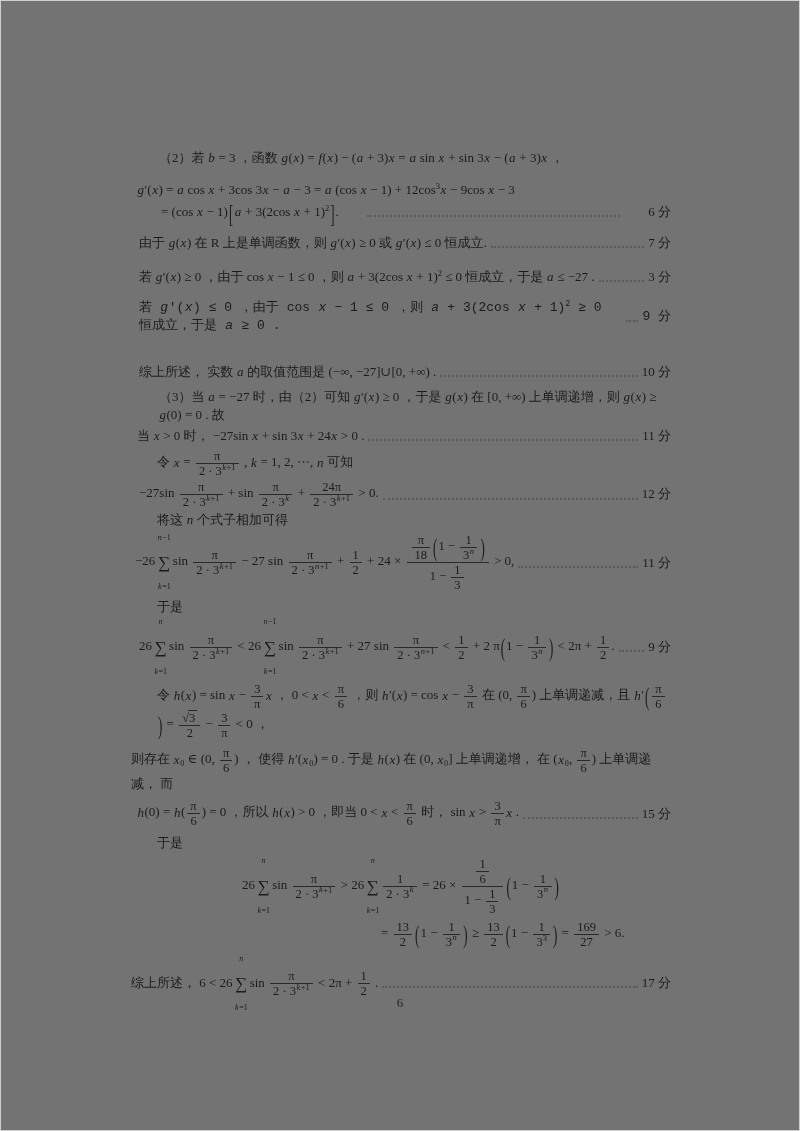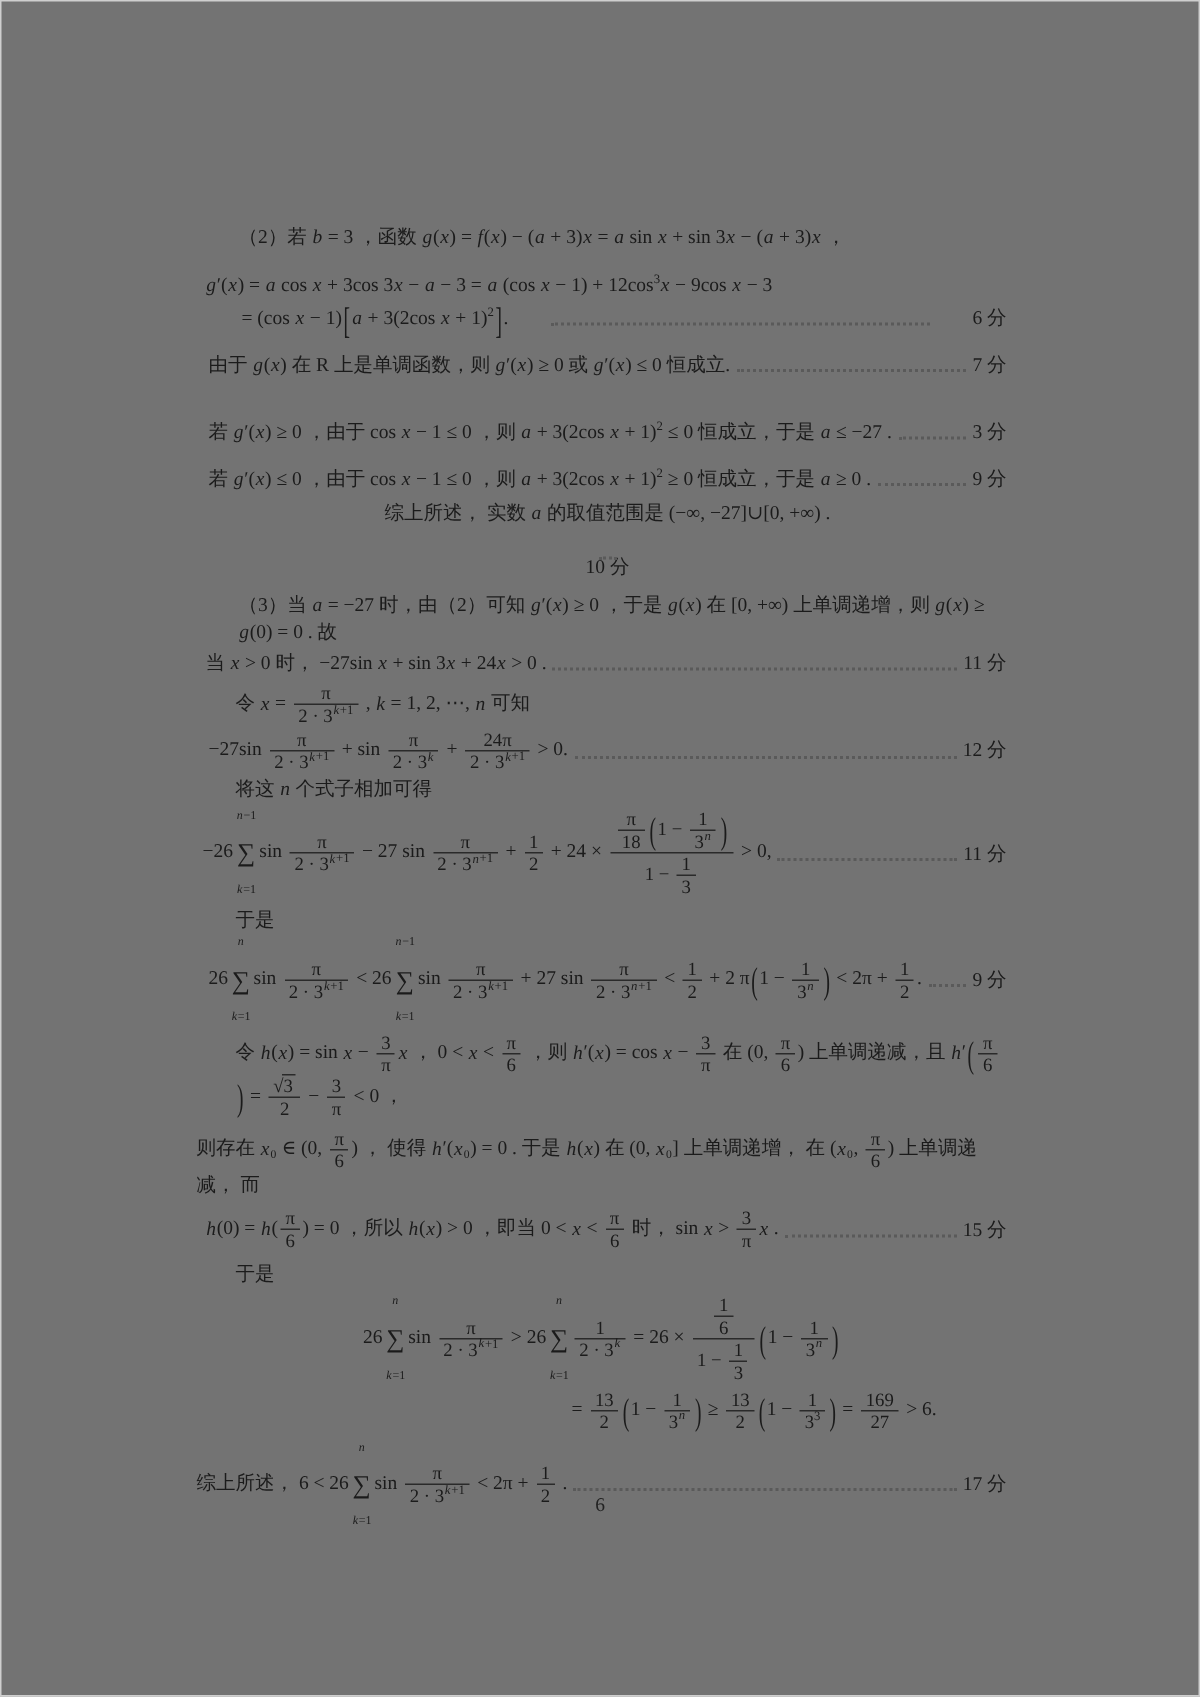--- a/index.html
+++ b/index.html
@@ -37,36 +37,36 @@
         <span class="content">（2）若 <i>b</i> = 3 ，函数 <i>g</i>(<i>x</i>) = <i>f</i>(<i>x</i>) − (<i>a</i> + 3)<i>x</i> = <i>a</i> sin <i>x</i> + sin 3<i>x</i> − (<i>a</i> + 3)<i>x</i> ，</span>
       </div>
       <div class="line" style="padding-left: 6px; margin-bottom: 4px;">
         <span class="content"><i>g</i>′(<i>x</i>) = <i>a</i> cos <i>x</i> + 3cos 3<i>x</i> − <i>a</i> − 3 = <i>a</i> (cos <i>x</i> − 1) + 12cos<sup>3</sup><i>x</i> − 9cos <i>x</i> − 3</span>
       </div>
       <div class="line" style="padding-left: 30px; margin-bottom: 12px; gap: 24px;">
         <span class="content">= (cos <i>x</i> − 1)<span class="bigp">[</span><i>a</i> + 3(2cos <i>x</i> + 1)<sup>2</sup><span class="bigp">]</span>.</span>
         <span class="leader"></span>
         <span class="score">6 分</span>
       </div>
-      <div class="line" style="padding-left: 8px; margin-bottom: 27px;">
+      <div class="line" style="padding-left: 8px; margin-bottom: 16px;">
         <span class="content">由于 <i>g</i>(<i>x</i>) 在 R 上是单调函数，则 <i>g</i>′(<i>x</i>) ≥ 0 或 <i>g</i>′(<i>x</i>) ≤ 0 恒成立. </span>
         <span class="leader"></span>
         <span class="score">7 分</span>
       </div>
       <div class="line" style="padding-left: 8px; margin-bottom: 13px;">
         <span class="content">若 <i>g</i>′(<i>x</i>) ≥ 0 ，由于 cos <i>x</i> − 1 ≤ 0 ，则 <i>a</i> + 3(2cos <i>x</i> + 1)<sup>2</sup> ≤ 0 恒成立，于是 <i>a</i> ≤ −27 . </span>
         <span class="leader"></span>
         <span class="score">3 分</span>
       </div>
-      <div class="line" style="padding-left: 8px; margin-bottom: 5px;">
+      <div class="line" style="padding-left: 8px; margin-bottom: 28px; font-family: Liberation Mono, monospace;">
         <span class="content">若 <i>g</i>′(<i>x</i>) ≤ 0 ，由于 cos <i>x</i> − 1 ≤ 0 ，则 <i>a</i> + 3(2cos <i>x</i> + 1)<sup>2</sup> ≥ 0 恒成立，于是 <i>a</i> ≥ 0 . </span>
         <span class="leader"></span>
         <span class="score">9 分</span>
       </div>
-      <div class="line" style="padding-left: 8px; margin-bottom: 6px; flex-direction: column;">
+      <div class="line" style="padding-left: 8px; margin-bottom: 6px;">
         <span class="content">综上所述， 实数 <i>a</i> 的取值范围是 (−∞, −27]∪[0, +∞) . </span>
         <span class="leader"></span>
         <span class="score">10 分</span>
       </div>
       <div class="line" style="padding-left: 28px; margin-bottom: 3px; align-items: flex-end;">
         <span class="content">（3）当 <i>a</i> = −27 时，由（2）可知 <i>g</i>′(<i>x</i>) ≥ 0 ，于是 <i>g</i>(<i>x</i>) 在 [0, +∞) 上单调递增，则 <i>g</i>(<i>x</i>) ≥ <i>g</i>(0) = 0 . 故</span>
       </div>
       <div class="line" style="padding-left: 6px; margin-bottom: 4px;">
         <span class="content">当 <i>x</i> &gt; 0 时， −27sin <i>x</i> + sin 3<i>x</i> + 24<i>x</i> &gt; 0 . </span>
         <span class="leader"></span>

